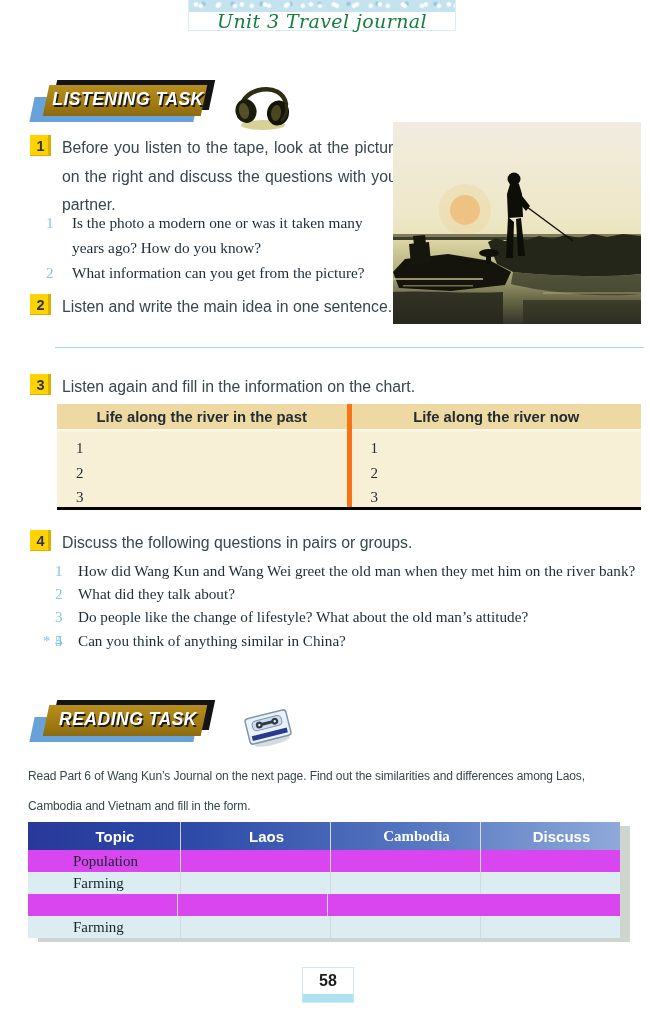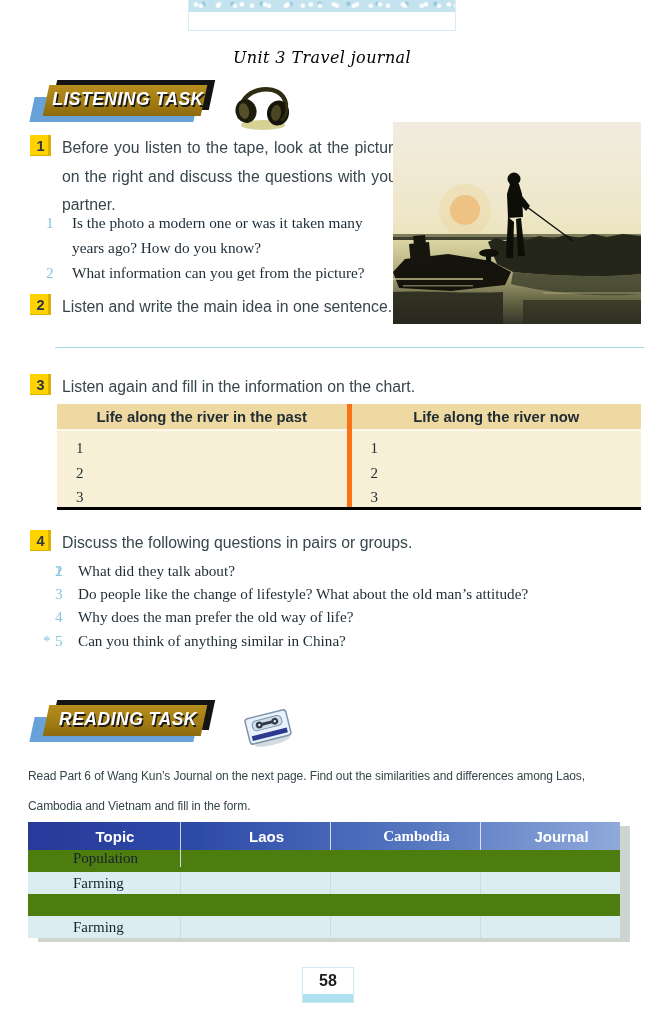--- a/index.html
+++ b/index.html
@@ -20,21 +20,21 @@
     background-color:#c4e3ef;
     background-image:
       radial-gradient(circle at 30% 40%, rgba(255,255,255,.95) 0 1.5px, transparent 3px),
       radial-gradient(circle at 70% 65%, rgba(255,255,255,.85) 0 1.5px, transparent 3px),
       radial-gradient(circle at 50% 30%, rgba(150,198,220,.9) 0 1.5px, transparent 3px);
     background-size:23px 11px, 17px 9px, 29px 13px;
   }
   .unit-banner-title{
     height:18px; display:flex; align-items:center; justify-content:center;
     font-family:"DejaVu Serif", serif; font-style:italic;
-    font-size:16px; color:#000000; letter-spacing:.4px;margin-top:36px;
+    font-size:19px; color:#15803d; letter-spacing:.4px;
   }
 
   
   .task-banner{ position:absolute; width:195px; height:48px; }
   .tb-black{ position:absolute; left:24px; top:0; width:158px; height:30px; background:#141414; transform:skewX(-12deg); }
   .tb-blue{ position:absolute; left:2px; top:17px; width:164px; height:25px; background:#68a2d8; transform:skewX(-12deg); }
   .tb-gold{ position:absolute; left:16px; top:5px; width:158px; height:31px;
     background:linear-gradient(180deg,#b78e1e 0%, #a07a12 60%, #8c6a0e 100%); transform:skewX(-12deg); }
   .tb-text{
     position:absolute; left:8px; top:9px; width:180px; text-align:center;
@@ -116,21 +116,21 @@
   }
   .rt-head .rt-hcell{
     display:flex; align-items:center; justify-content:center;
     color:#fff; font-weight:bold; font-size:15px;
     border-right:1px solid rgba(255,255,255,.75);
     padding-left:22px;
   }
   .rt-head .rt-hcell:last-child{ border-right:none; }
   .rt-row{ display:flex; height:22px; }
   .rt-row.alt{ background:#dcedf2; }
-  .rt-row.plain{ background:#4d7c0f;flex-direction:column; }
+  .rt-row.plain{ background:#d946ef; }
   .rt-cell{ border-right:1px solid #ccdde2; }
   .rt-cell:last-child{ border-right:none; }
   .rt-topic{
     font-family:"Liberation Serif", serif; font-size:15px; color:#15242e;
     padding-left:45px; display:flex; align-items:center;
   }
   .w-topic{ width:153px; } .w-laos{ width:150px; } .w-camb{ width:150px;font-family:Liberation Serif, serif; } .w-viet{ width:139px; }
 
   
   .page-num-box{
@@ -264,32 +264,32 @@
   </div>
 
   <div class="task-item" id="item-4">
     <div class="num-box">4</div>
     <div class="item-text">Discuss the following questions in pairs or groups.</div>
   </div>
 
   <div id="task4-questions">
     <div class="q">
       <span class="q-num">1</span>
+      <span>How did Wang Kun and Wang Wei greet the old man when they met him on the river bank?</span>
     </div>
     <div class="q">
       <span class="q-num">2</span>
       <span>What did they talk about?</span>
     </div>
     <div class="q">
       <span class="q-num">3</span>
       <span>Do people like the change of lifestyle? What about the old man’s attitude?</span>
     </div>
     <div class="q">
       <span class="q-num">4</span>
-      <span>Why does the man prefer the old way of life?</span>
     </div>
     <div class="q">
       <span class="q-star">*</span>
       <span class="q-num">5</span>
       <span>Can you think of anything similar in China?</span>
     </div>
   </div>
 
   <div class="task-banner" id="reading-banner">
     <div class="tb-black"></div>
@@ -314,21 +314,21 @@
     </svg>
   </div>
 
   <div class="reading-intro">Read Part 6 of Wang Kun’s Journal on the next page. Find out the similarities and differences among Laos, Cambodia and Vietnam and fill in the form.</div>
 
   <div class="reading-table">
     <div class="rt-head">
       <div class="rt-hcell w-topic">Topic</div>
       <div class="rt-hcell w-laos">Laos</div>
       <div class="rt-hcell w-camb">Cambodia</div>
-      <div class="rt-hcell w-viet">Journal</div>
+      <div class="rt-hcell w-viet">Discuss</div>
     </div>
     <div class="rt-row plain">
       <div class="rt-cell rt-topic w-topic">Population</div>
       <div class="rt-cell w-laos"></div>
       <div class="rt-cell w-camb"></div>
       <div class="rt-cell w-viet"></div>
     </div>
     <div class="rt-row alt">
       <div class="rt-cell rt-topic w-topic">Farming</div>
       <div class="rt-cell w-laos"></div>

